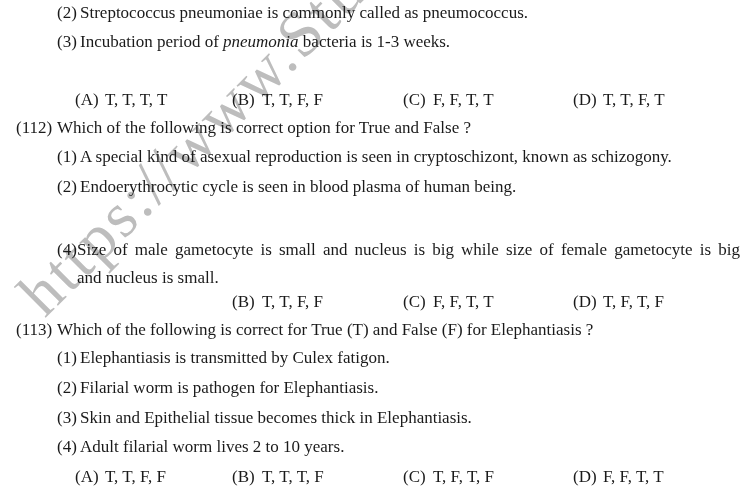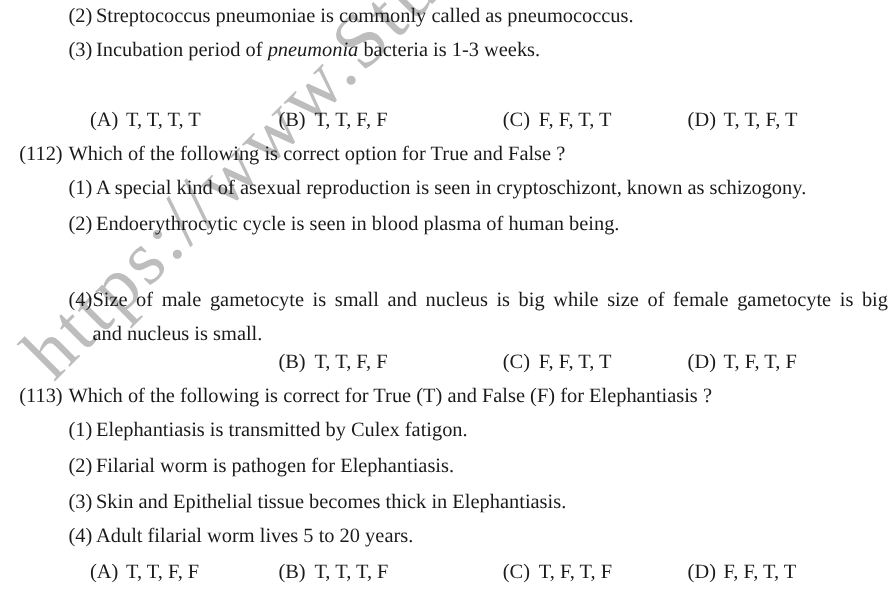--- a/index.html
+++ b/index.html
@@ -36,21 +36,21 @@
     line-height: 22px;
     white-space: nowrap;
   }
   .stmt { position: absolute; left: 57px; }
   .marker { display: inline-block; min-width: 23px; }
   .qnum  { position: absolute; left: 16px; }
   .qtext { position: absolute; left: 57px; }
   .opt   { position: absolute; }
   .opt-0 { left: 75px; }
   .opt-1 { left: 232px; }
-  .opt-2 { left: 403px; margin-left: 16px; }
+  .opt-2 { left: 403px; }
   .opt-3 { left: 573px; }
   .opt-label { display: inline-block; min-width: 30px; }
   .wrap-block {
     position: absolute;
     top: 236px;
     left: 57px;
     width: 683px;
     height: 58px;
     white-space: normal;
   }
@@ -146,21 +146,21 @@
       <span class="marker">(2)</span><span>Filarial worm is pathogen for Elephantiasis.</span>
     </span>
   </div>
   <div class="line" style="top:407px">
     <span class="stmt">
       <span class="marker">(3)</span><span>Skin and Epithelial tissue becomes thick in Elephantiasis.</span>
     </span>
   </div>
   <div class="line" style="top:436px">
     <span class="stmt">
-      <span class="marker">(4)</span><span>Adult filarial worm lives 5 to 20 years.</span>
+      <span class="marker">(4)</span><span>Adult filarial worm lives 2 to 10 years.</span>
     </span>
   </div>
 
   <div class="line" style="top:466px">
     <span class="opt opt-0">
       <span class="opt-label">(A)</span><span>T, T, F, F</span>
     </span>
     <span class="opt opt-2">
       <span class="opt-label">(C)</span><span>T, F, T, F</span>
     </span>

